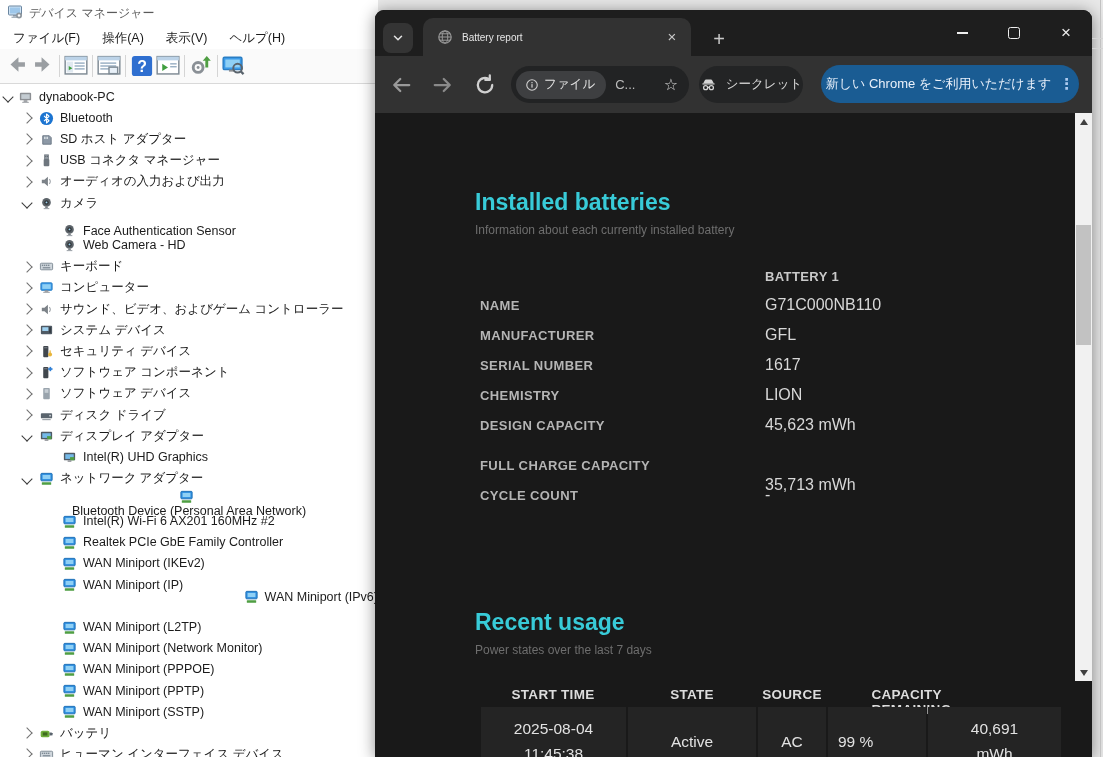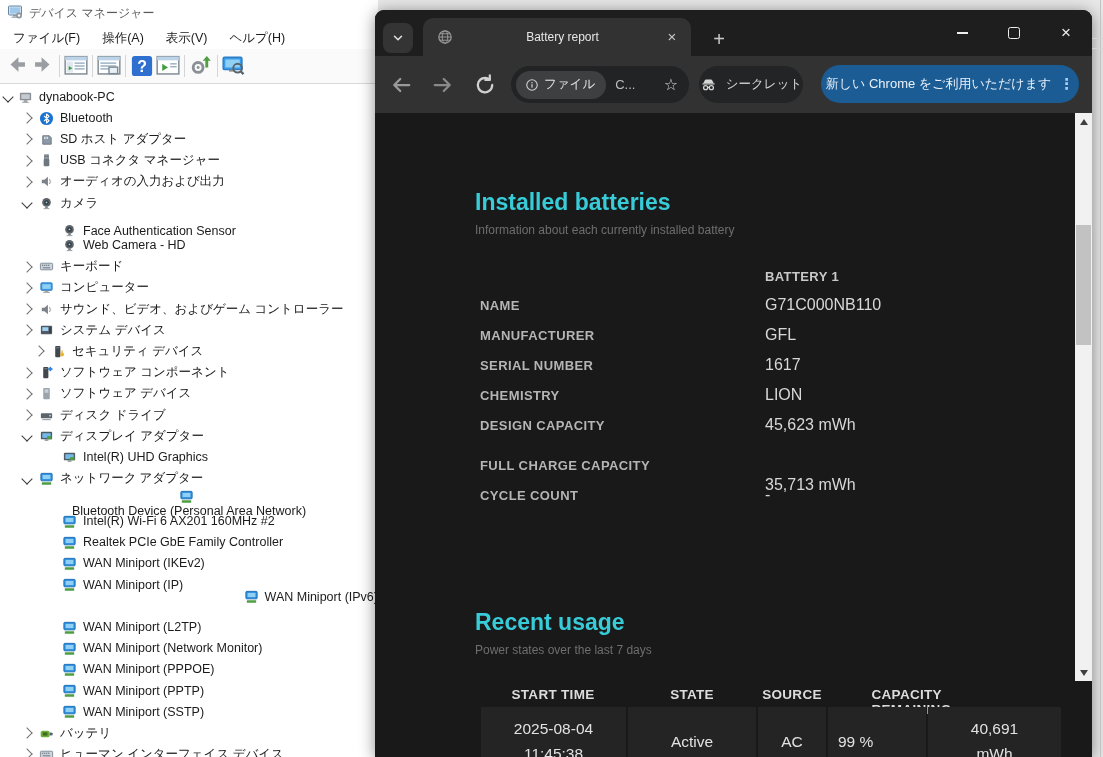--- a/index.html
+++ b/index.html
@@ -21,21 +21,21 @@
   .chev.open{transform:rotate(45deg);border-color:#3a3a3a;}
   .tree-ico{width:15px;height:15px;flex:none;margin-right:6px;}
   .tree-ico svg{width:15px;height:15px;display:block;}
   
   .chrome{position:absolute;left:375px;top:10px;width:717px;height:747px;border-radius:9px 9px 0 0;
           box-shadow:0 2px 16px rgba(0,0,0,.45);overflow:hidden;background:#191919;}
   .tabstrip{position:absolute;left:0;top:0;width:100%;height:46px;background:#1e1e1e;}
   .tab-search{position:absolute;left:8px;top:13px;width:30px;height:30px;border-radius:8px;background:#343434;display:flex;align-items:center;justify-content:center;}
   .tab{position:absolute;left:48px;top:8px;width:268px;height:38px;background:#323232;border-radius:10px 10px 0 0;display:flex;align-items:center;}
   .tab-favicon{margin-left:14px;width:16px;height:16px;}
-  .tab-title{margin-left:9px;font-size:12px;color:#e6e6e6;flex:1;text-align:center;}
+  .tab-title{margin-left:9px;font-size:10px;color:#e6e6e6;flex:1;}
   .tab-close{width:18px;height:18px;margin-right:10px;color:#c9c9c9;font-size:15px;line-height:18px;text-align:center;border-radius:50%;}
   .newtab{position:absolute;left:330px;top:15px;width:28px;height:28px;display:flex;align-items:center;justify-content:center;color:#c9c9c9;font-size:20px;border-radius:50%;}
   .wincontrols{position:absolute;right:0;top:0;height:46px;display:flex;align-items:center;}
   .winbtn{width:52px;height:46px;display:flex;align-items:center;justify-content:center;color:#eee;}
   .wb-min{width:11px;height:1.4px;background:#eee;}
   .wb-max{width:10px;height:10px;border:1.3px solid #eee;border-radius:2.5px;}
   .wb-close{font-size:17px;color:#eee;}
   .toolbar{position:absolute;left:0;top:46px;width:100%;height:57px;background:#323232;}
   .navbtn{position:absolute;top:17px;width:24px;height:24px;}
   .omnibox{position:absolute;left:136px;top:10px;width:178px;height:37px;border-radius:19px;background:#222324;display:flex;align-items:center;}
@@ -307,21 +307,21 @@
           <span style="width: 8px; flex: 0 0 auto;"></span>
           <span class="tree-ico">
             <svg viewBox="0 0 16 16" width="100%" height="100%">
               <rect x="2" y="3" width="12" height="9" rx="1" fill="#4f5a64"></rect>
               <rect x="3.5" y="4.5" width="6.5" height="4" fill="#9fd1f0"></rect>
               <rect x="10.8" y="4.5" width="2" height="6" fill="#343c44"></rect>
             </svg>
           </span>
           <span>システム デバイス</span>
         </div>
-        <div class="tree-row" style="top: 254.9px; padding-left: 12px;">
+        <div class="tree-row" style="top: 254.9px;">
           <span class="chev closed" style="margin-left: 23px;"></span>
           <span style="width: 8px; flex: 0 0 auto;"></span>
           <span class="tree-ico">
             <svg viewBox="0 0 16 16" width="100%" height="100%">
               <rect x="4.5" y="2" width="5.5" height="12" rx="1" fill="#41474d"></rect>
               <rect x="5.5" y="3.5" width="3.5" height="1" fill="#7f8790"></rect>
               <circle cx="11.8" cy="11.2" r="2.1" fill="#e8b53a"></circle>
               <rect x="11.2" y="6.8" width="1.3" height="4" fill="#e8b53a"></rect>
             </svg>
           </span>

